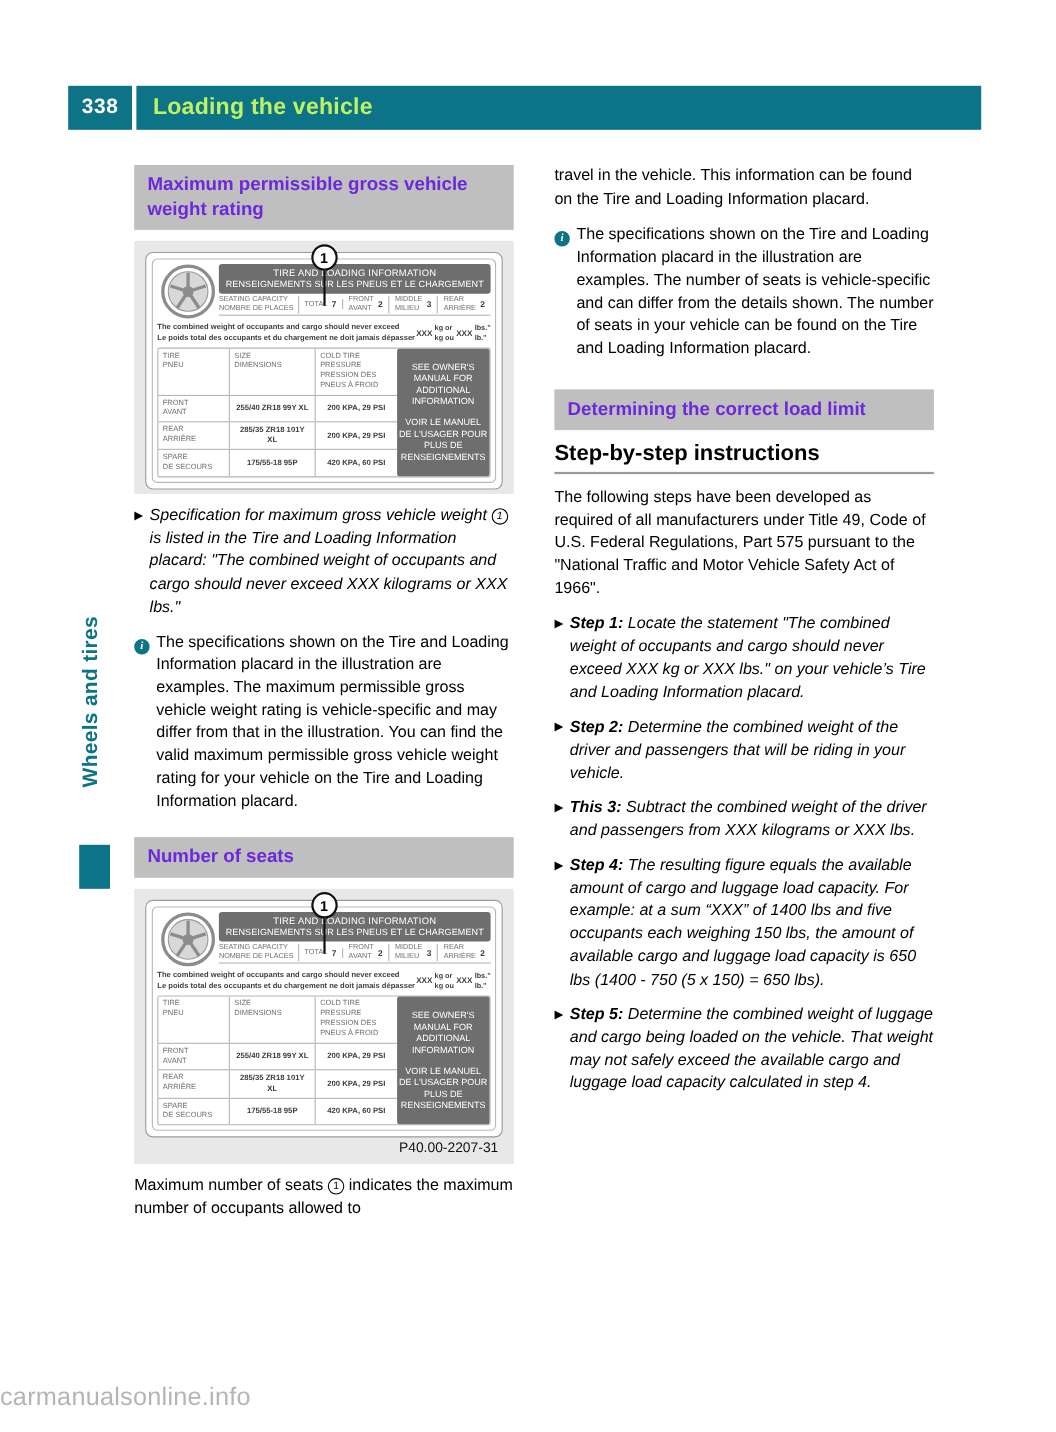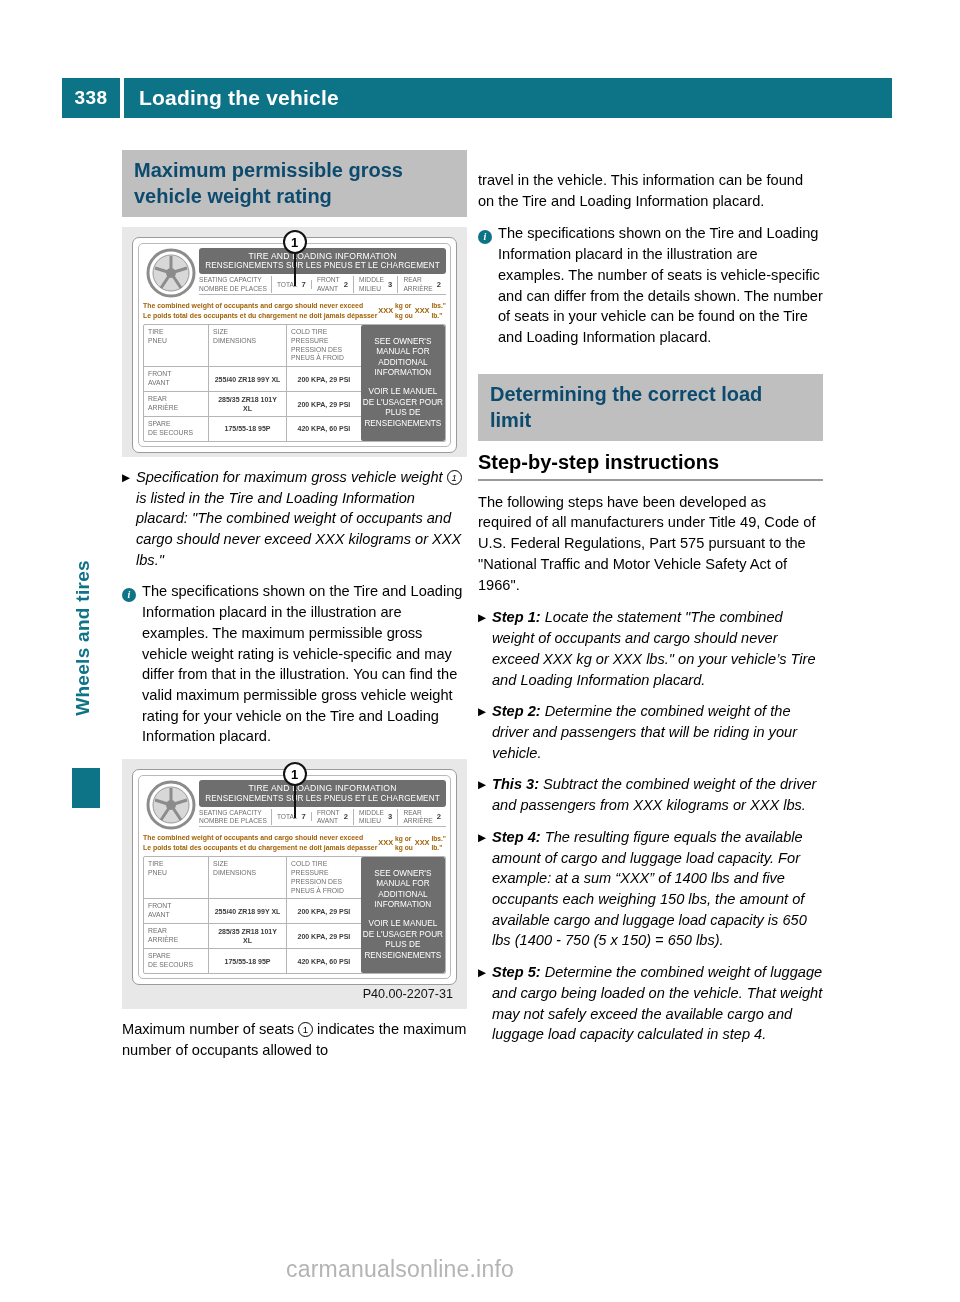--- a/index.html
+++ b/index.html
@@ -8,41 +8,41 @@
     font-family:"Liberation Sans",sans-serif;
     color:#000;position:relative;overflow:hidden;
   }
 
   
   .page-header{position:absolute;left:62px;top:78px;width:830px;height:40px;}
   .ph-num{position:absolute;left:0;top:0;width:58px;height:40px;background:#0d7387;
     color:#fff;font-size:19px;font-weight:bold;display:flex;align-items:center;
     justify-content:center;letter-spacing:0.5px;}
   .ph-title{position:absolute;left:62px;top:0;right:0;height:40px;background:#0d7387;
-    color:#ffffff;font-size:21px;font-weight:bold;display:flex;align-items:center;
+    color:#bef264;font-size:21px;font-weight:bold;display:flex;align-items:center;
     padding-left:15px;box-sizing:border-box;letter-spacing:0.2px;}
 
   
   .side-tab{position:absolute;left:66px;top:560px;width:34px;height:230px;}
   .side-tab-label{
     position:absolute;left:-98px;top:98px;width:230px;height:34px;
     transform:rotate(-90deg);
     color:#0d7387;font-size:19px;font-weight:bold;
     display:flex;align-items:center;justify-content:flex-end;
     letter-spacing:0.3px;white-space:nowrap;
   }
   .side-tab-mark{position:absolute;left:6px;top:208px;width:28px;height:40px;background:#0d7387;}
 
   
   .col{position:absolute;top:150px;width:345px;}
   .col-left{left:122px;}
-  .col-right{left:478px;margin-top:20px;}
-
-  
-  .sec-head{background:#bfbfbf;color:#0c4a6e;font-size:20px;font-weight:bold;
+  .col-right{left:504px;}
+
+  
+  .sec-head{background:#bfbfbf;color:#6d28d9;font-size:17px;font-weight:bold;
     padding:7px 16px 8px 12px;line-height:1.30;margin:0 0 10px 0;box-sizing:border-box;}
   .sub-head{font-size:20px;font-weight:bold;margin:0;padding:0 0 5px 0;
     border-bottom:2px solid #9a9a9a;}
   p{font-size:14.6px;line-height:1.42;margin:0 0 12px 0;}
 
   
   .figure{background:#e8e8e8;padding:10px 10px 4px 10px;margin:0 0 10px 0;box-sizing:border-box;}
   .fig-cap{font-size:12.6px;text-align:right;padding:2px 4px 4px 0;color:#111;}
 
   
@@ -76,21 +76,21 @@
   .pl-band .l2{font-size:8.2px;letter-spacing:0.1px;}
   .pl-seat{display:flex;align-items:center;color:#6e6e6e;margin-top:2px;
     border-bottom:1px solid #b5b5b5;padding-bottom:1px;}
   .pl-seat .sc{flex:0 0 auto;font-size:6.6px;line-height:1.25;padding-right:4px;
     border-right:1px solid #b5b5b5;}
   .pl-seat .cell{flex:1 1 auto;display:flex;align-items:center;justify-content:center;
     gap:4px;border-right:1px solid #b5b5b5;padding:0 3px;}
   .pl-seat .cell:last-child{border-right:none;}
   .pl-seat .cl{font-size:6.6px;line-height:1.25;}
   .pl-seat .cv{font-size:7.6px;font-weight:bold;color:#3b3b3b;}
-  .pl-comb{display:flex;align-items:center;margin-top:3px;color:#a16207;}
+  .pl-comb{display:flex;align-items:center;margin-top:3px;color:#404040;}
   .pl-comb .txt{flex:1 1 auto;font-size:6.9px;line-height:1.45;font-weight:bold;}
   .pl-comb .vals{flex:0 0 auto;display:flex;align-items:center;gap:2px;
     font-size:6.6px;font-weight:bold;line-height:1.45;}
   .pl-comb .vals .col2{display:flex;flex-direction:column;}
   .pl-comb .xxx{font-size:7.4px;}
   .pl-tbl{display:flex;margin-top:3px;border:1px solid #b5b5b5;border-radius:2px;}
   .pl-tbl-left{flex:1 1 auto;}
   .pl-row{display:flex;border-bottom:1px solid #b5b5b5;}
   .pl-row:last-child{border-bottom:none;}
   .pl-c{padding:3px 4px;font-size:6.8px;line-height:1.3;color:#6e6e6e;
@@ -103,21 +103,21 @@
   .pl-tbl-right{flex:0 0 28%;background:#6e6e6e;color:#fff;border-radius:2px;
     display:flex;flex-direction:column;align-items:center;justify-content:space-evenly;
     text-align:center;font-size:8.2px;line-height:1.28;padding:3px 2px;box-sizing:border-box;}
   .pl-callout{position:absolute;left:50%;top:-8px;margin-left:-12px;z-index:5;}
   .pl-callout .circ{width:24px;height:24px;border-radius:50%;background:#fff;
     border:2px solid #111;font-size:13px;font-weight:bold;text-align:center;
     line-height:22px;box-sizing:border-box;}
   .pl-callout .stem{position:absolute;left:11px;top:24px;width:2px;height:32px;background:#111;}
 
   
-  .watermark{position:absolute;left:0;top:1256px;width:800px;text-align:center;
+  .watermark{position:absolute;left:0;top:1256px;width:800px;text-align:left;
     color:#b4b4b4;font-size:23px;letter-spacing:0.2px;}
 </style>
 </head>
 <body>
 
 <div class="page-header">
   <div class="ph-num">338</div>
   <div class="ph-title">Loading the vehicle</div>
 </div>
 
@@ -247,20 +247,21 @@
     <span class="tri">▶</span>
     <span class="btxt"><span>Specification for maximum gross vehicle weight </span><span class="cnum">1</span><span> is listed in the Tire and Loading Information placard: "The combined weight of occupants and cargo should never exceed XXX kilograms or XXX lbs."</span></span>
   </div>
 
 
   <div class="note">
     <span class="i-ico"><span class="i-circle">i</span></span>
     <span class="ntxt">The specifications shown on the Tire and Loading Information placard in the illustration are examples. The maximum permissible gross vehicle weight rating is vehicle-specific and may differ from that in the illustration. You can find the valid maximum permissible gross vehicle weight rating for your vehicle on the Tire and Loading Information placard.</span>
   </div>
 
+  <div class="sec-head" style="margin-top:22px;">Number of seats</div>
 
   <div class="figure">
     <div class="placard">
       <div class="pl-callout">
         <div class="circ">1</div>
         <div class="stem"></div>
       </div>
       <div class="pl-inner">
         <div class="pl-top">
           <div class="pl-wheel">

